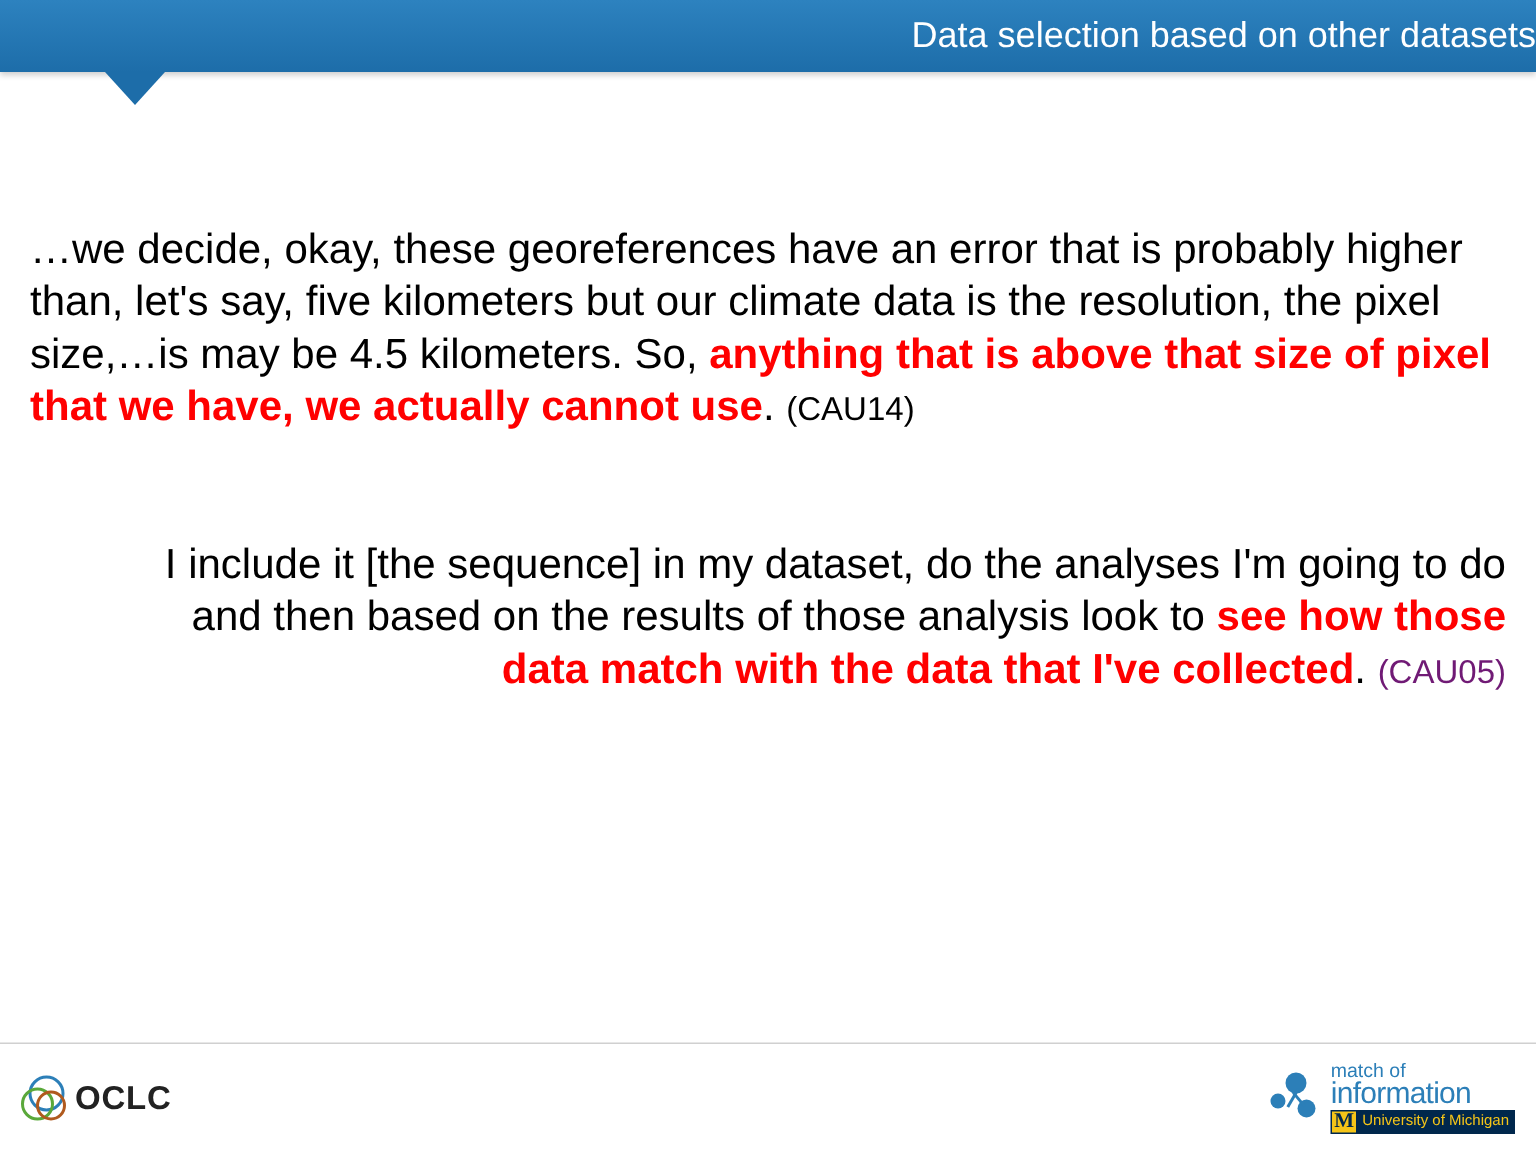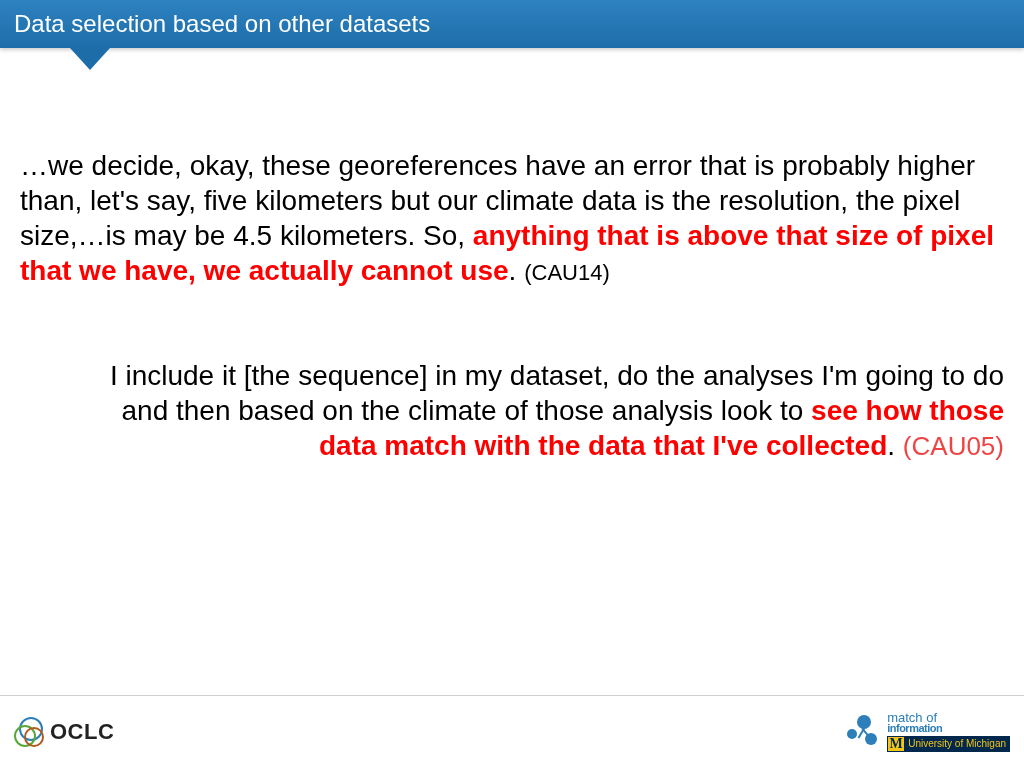--- a/index.html
+++ b/index.html
@@ -11,20 +11,21 @@
     background: #ffffff;
     overflow: hidden;
     position: relative;
   }
   .header {
     background: linear-gradient(to bottom, #2d82bf 0%, #1d6da9 100%);
     height: 48px;
     width: 100%;
     position: relative;
     box-shadow: 0 2px 4px rgba(0,0,0,0.2);
+    text-align: right;
   }
   .header-title {
     color: #ffffff;
     font-size: 24px;
     font-weight: 400;
     padding: 10px 0 0 14px;
   }
   .pointer {
     position: absolute;
     top: 48px;
@@ -63,22 +64,22 @@
     font-size: 28px;
     line-height: 1.25;
     color: #000000;
     text-align: right;
   }
   .quote2 .highlight {
     color: #ff0000;
     font-weight: bold;
   }
   .quote2 .cite {
-    font-size: 26px;
-    color: #ef4444;
+    font-size: 22px;
+    color: #701a75;
     font-weight: normal;
   }
 
   .footer {
     position: absolute;
     bottom: 0;
     left: 0;
     right: 0;
     height: 72px;
     border-top: 1px solid #d0d0d0;
@@ -165,22 +166,22 @@
     transform: rotate(-40deg);
   }
   .si-text {
     line-height: 0.9;
     color: #2c7fb8;
   }
   .si-text .top {
     font-size: 13px;
   }
   .si-text .bottom {
-    font-size: 11px;
-    font-weight: bold;
+    font-size: 20px;
+    font-weight: normal;
     letter-spacing: -0.5px;
   }
   .um-bar {
     display: flex;
     align-items: center;
     background: #00274c;
     color: #f5c518;
     font-size: 10px;
     padding: 1px 4px 1px 1px;
     margin-top: 2px;
@@ -212,21 +213,21 @@
 </div>
 <div class="pointer"></div>
 
 <div class="content">
 
   <div class="quote1">
     <span>…we decide, okay, these georeferences have an error that is probably higher than, let's say, five kilometers but our climate data is the resolution, the pixel size,…is may be 4.5 kilometers. So, </span><span class="highlight">anything that is above that size of pixel that we have, we actually cannot use</span><span>. </span><span class="cite">(CAU14)</span>
   </div>
 
   <div class="quote2">
-    <span>I include it [the sequence] in my dataset, do the analyses I'm going to do and then based on the climate of those analysis look to </span><span class="highlight">see how those data match with the data that I've collected</span><span>. </span><span class="cite">(CAU05)</span>
+    <span>I include it [the sequence] in my dataset, do the analyses I'm going to do and then based on the results of those analysis look to </span><span class="highlight">see how those data match with the data that I've collected</span><span>. </span><span class="cite">(CAU05)</span>
   </div>
 
 </div>
 
 <div class="footer">
   <div class="footer-left">
     <div class="oclc-logo">
       <div class="oclc-mark">
         <div class="ring r1"></div>
         <div class="ring r2"></div>

